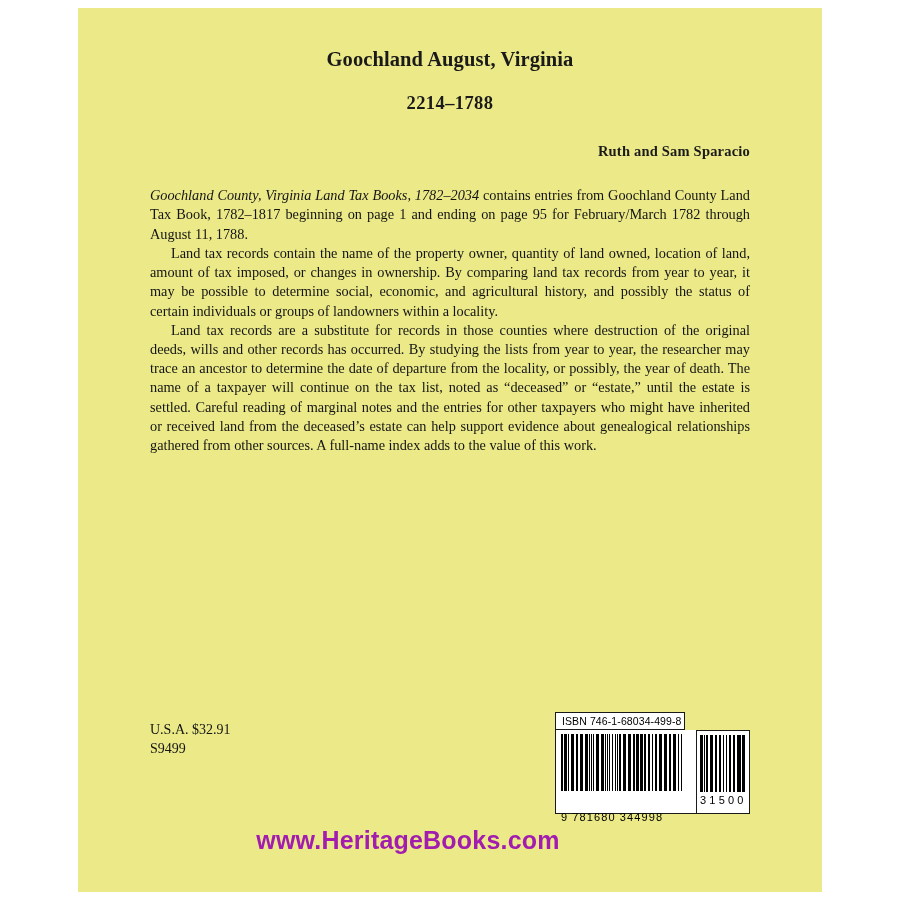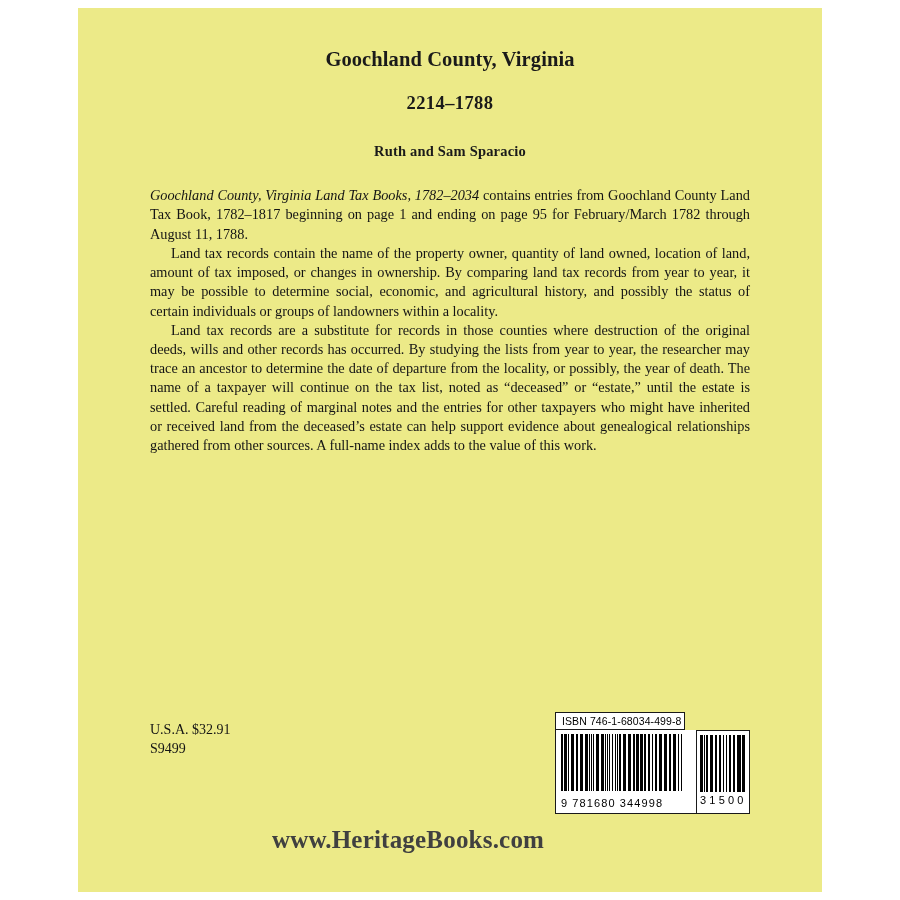--- a/index.html
+++ b/index.html
@@ -49,20 +49,21 @@
     margin-top: 20px;
     letter-spacing: 0.4px;
   }
   .authors {
     font-family: "Liberation Serif", serif;
     font-weight: bold;
     font-size: 14.5px;
     color: #1a1a1a;
     margin-top: 29px;
     letter-spacing: 0.2px;
+    text-align: right;
   }
   .body-copy {
     margin-top: 26px;
     font-size: 14.3px;
     line-height: 1.345;
     color: #141414;
     text-align: justify;
   }
   .body-copy p {
     margin: 0;
@@ -142,46 +143,46 @@
     font-size: 11px;
     letter-spacing: 3.2px;
     text-align: center;
     color: #000;
     margin-top: 2px;
   }
   .ean-digits {
     font-family: "Liberation Sans", sans-serif;
     font-size: 11px;
     color: #000;
-    margin-top: 6px;
+    margin-top: 20px;
     letter-spacing: 1.1px;
     white-space: nowrap;
   }
   .website {
     position: absolute;
     left: 0;
     top: 818px;
     width: 660px;
     text-align: center;
-    font-family: Liberation Serif, serif;
+    font-family: Liberation Sans, sans-serif;
     font-weight: bold;
     font-size: 25px;
-    color: #404040;
+    color: #a21caf;
     letter-spacing: 0.2px;
   }
 </style>
 </head>
 <body>
 
 <div id="cover">
 
   <div class="inner">
 
     <div class="title-block">
-      <div class="title-line">Goochland County, Virginia</div>
+      <div class="title-line">Goochland August, Virginia</div>
       <div class="years">2214–1788</div>
       <div class="authors">Ruth and Sam Sparacio</div>
     </div>
 
     <div class="body-copy">
       <p class="first"><span class="it">Goochland County, Virginia Land Tax Books, 1782–2034</span><span> contains entries from Goochland County Land Tax Book, 1782–1817 beginning on page 1 and ending on page 95 for February/March 1782 through August 11, 1788.</span></p>
       <p>Land tax records contain the name of the property owner, quantity of land owned, location of land, amount of tax imposed, or changes in ownership. By comparing land tax records from year to year, it may be possible to determine social, economic, and agricultural history, and possibly the status of certain individuals or groups of landowners within a locality.</p>
       <p>Land tax records are a substitute for records in those counties where destruction of the original deeds, wills and other records has occurred. By studying the lists from year to year, the researcher may trace an ancestor to determine the date of departure from the locality, or possibly, the year of death. The name of a taxpayer will continue on the tax list, noted as “deceased” or “estate,” until the estate is settled. Careful reading of marginal notes and the entries for other taxpayers who might have inherited or received land from the deceased’s estate can help support evidence about genealogical relationships gathered from other sources. A full-name index adds to the value of this work.</p>
     </div>
 

